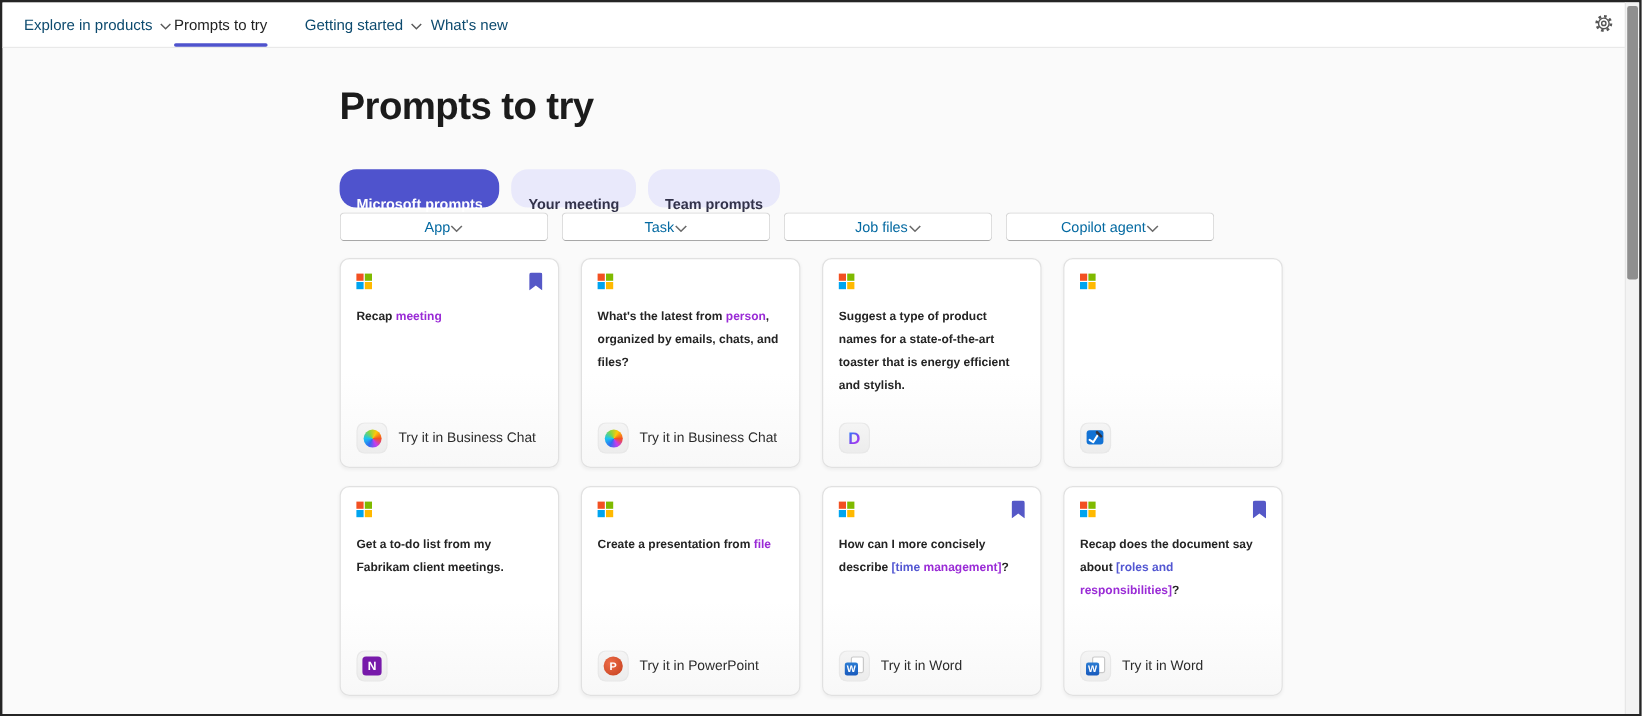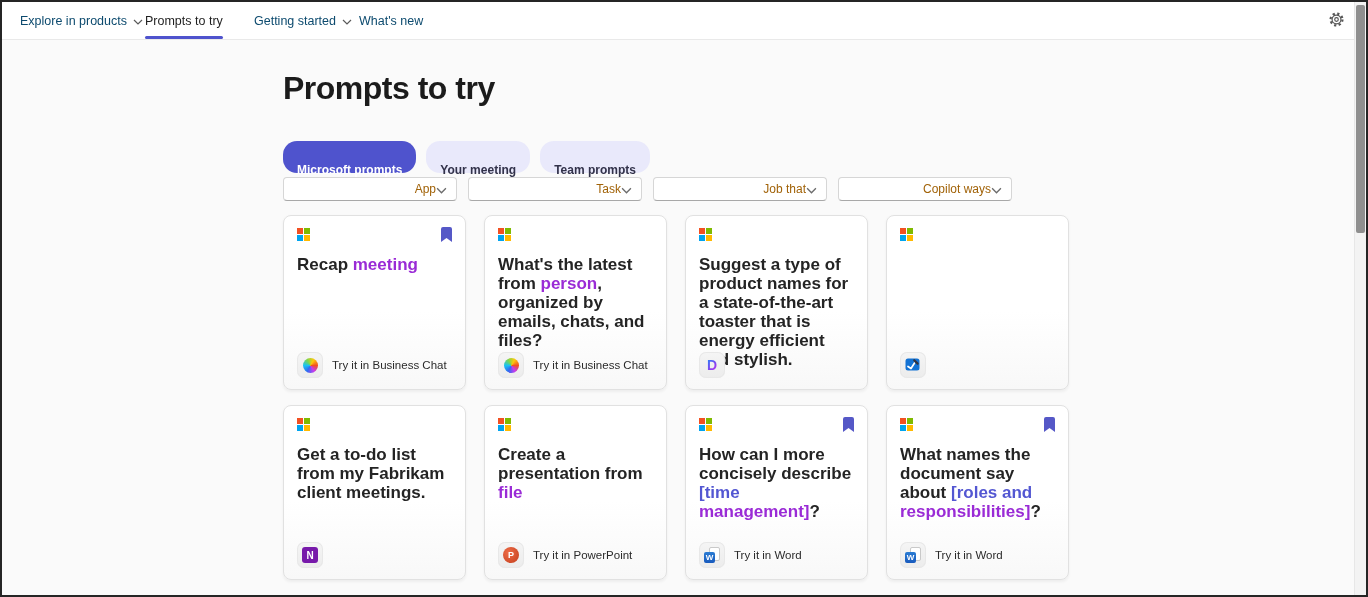--- a/index.html
+++ b/index.html
@@ -25,36 +25,36 @@
     color:#1b1b1b;letter-spacing:-0.5px}
   
   .pills{position:absolute;left:281px;top:139px;display:flex;gap:10px}
   .pill{height:26px;line-height:26px;padding:16px 14px;border-radius:14px;font-size:12px;font-weight:600;
     color:#32324a;background:var(--pill_bg,#e9e9fb);border:none;cursor:pointer;white-space:nowrap}
   .pill.selected{background:var(--accent,#4f53cd);color:#fff;font-weight:700}
   
   .filters{position:absolute;left:281px;top:175px;display:flex;gap:11px}
   .dropdown{width:174px;height:24px;box-sizing:border-box;background:#fff;border:1px solid #d6d6d6;
     border-bottom-color:#a8a8a8;border-radius:4px;display:flex;align-items:center;
-    justify-content:flex-end;padding:0 9px;font-size:12px;color:#a16207;cursor:pointer}
+    justify-content:center;padding:0 9px;font-size:12px;color:#0369a1;cursor:pointer}
   
   .grid{position:absolute;left:281px;top:213px;display:grid;
     grid-template-columns:repeat(4,183px);grid-template-rows:175px 175px 10px;gap:15px 18px}
   .card{position:relative;box-sizing:border-box;padding:12px 13px;border-radius:8px;
     border:1px solid #e1e1e1;background:linear-gradient(180deg,#ffffff 55%,#f8f8f8);
     box-shadow:0 1.5px 3px rgba(0,0,0,.05);cursor:pointer}
   .card-head{display:flex;justify-content:space-between;align-items:flex-start;height:16px}
   .mslogo{display:grid;grid-template-columns:6px 6px;grid-template-rows:6px 6px;gap:1px}
   .mslogo i{display:block}
   .mslogo .r{background:var(--ms_red,#f25022)}
   .mslogo .g{background:var(--ms_green,#7fba00)}
   .mslogo .b{background:var(--ms_blue,#00a4ef)}
   .mslogo .y{background:var(--ms_yellow,#ffb900)}
   .bookmark{margin-top:-1px}
-  .card-text{margin:11px 0 0;font-size:17px;line-height:19px;font-weight:600;color:#242424}
+  .card-text{margin:11px 0 0;font-size:10px;line-height:19px;font-weight:600;color:#242424}
   .t-d{color:#242424}
   .t-p{color:var(--entity_purple,#9a2bd6)}
   .t-b{color:var(--entity_blue,#5357d2)}
   .card-footer{position:absolute;left:13px;bottom:11px;display:flex;align-items:center;gap:9px}
   .chip{width:26px;height:26px;border-radius:7px;background:linear-gradient(180deg,#f5f5f5,#ececec);
     display:flex;align-items:center;justify-content:center;box-shadow:inset 0 0 0 1px #e8e8e8}
   .try-label{font-size:11.5px;color:#2b2b2b}
   .card-stub{height:10px;border-radius:8px 8px 0 0;background:#f3f3f3;border:1px solid #e2e2e2;border-bottom:none}
   
   .ic{display:flex;align-items:center;justify-content:center}
@@ -137,29 +137,29 @@
   </div>
   <div class="dropdown">
     <span>Task</span>
     <span class="chev">
       <svg width="11" height="7" viewBox="0 0 10 6">
           <path d="M1 1l4 4 4-4" fill="none" stroke="#6b6b6b" stroke-width="1.2"></path>
         </svg>
     </span>
   </div>
   <div class="dropdown">
-    <span>Job that</span>
+    <span>Job files</span>
     <span class="chev">
       <svg width="11" height="7" viewBox="0 0 10 6">
           <path d="M1 1l4 4 4-4" fill="none" stroke="#6b6b6b" stroke-width="1.2"></path>
         </svg>
     </span>
   </div>
   <div class="dropdown">
-    <span>Copilot ways</span>
+    <span>Copilot agent</span>
     <span class="chev">
       <svg width="11" height="7" viewBox="0 0 10 6">
           <path d="M1 1l4 4 4-4" fill="none" stroke="#6b6b6b" stroke-width="1.2"></path>
         </svg>
     </span>
   </div>
 </div>
 
 <section class="grid">
     <article class="card">
@@ -311,21 +311,21 @@
           <i class="g"></i>
           <i class="b"></i>
           <i class="y"></i>
         </span>
       <span class="bookmark">
         <svg width="11" height="15" viewBox="0 0 11 15">
             <path d="M2 0h7a2 2 0 0 1 2 2v13l-5.5-4L0 15V2a2 2 0 0 1 2-2z" fill="#5558c7"></path>
           </svg>
       </span>
     </div>
-    <p class="card-text"><span class="t-d">What names the document say about </span><span class="t-b">[roles and </span><span class="t-p">responsibilities]</span><span class="t-d">?</span></p>
+    <p class="card-text"><span class="t-d">Recap does the document say about </span><span class="t-b">[roles and </span><span class="t-p">responsibilities]</span><span class="t-d">?</span></p>
     <div class="card-footer">
       <span class="chip">
           <span class="ic ic-word">
             <span class="pg"></span>
             <span class="sq">W</span>
           </span>
         </span>
       <span class="try-label">Try it in Word</span>
     </div>
   </article>

